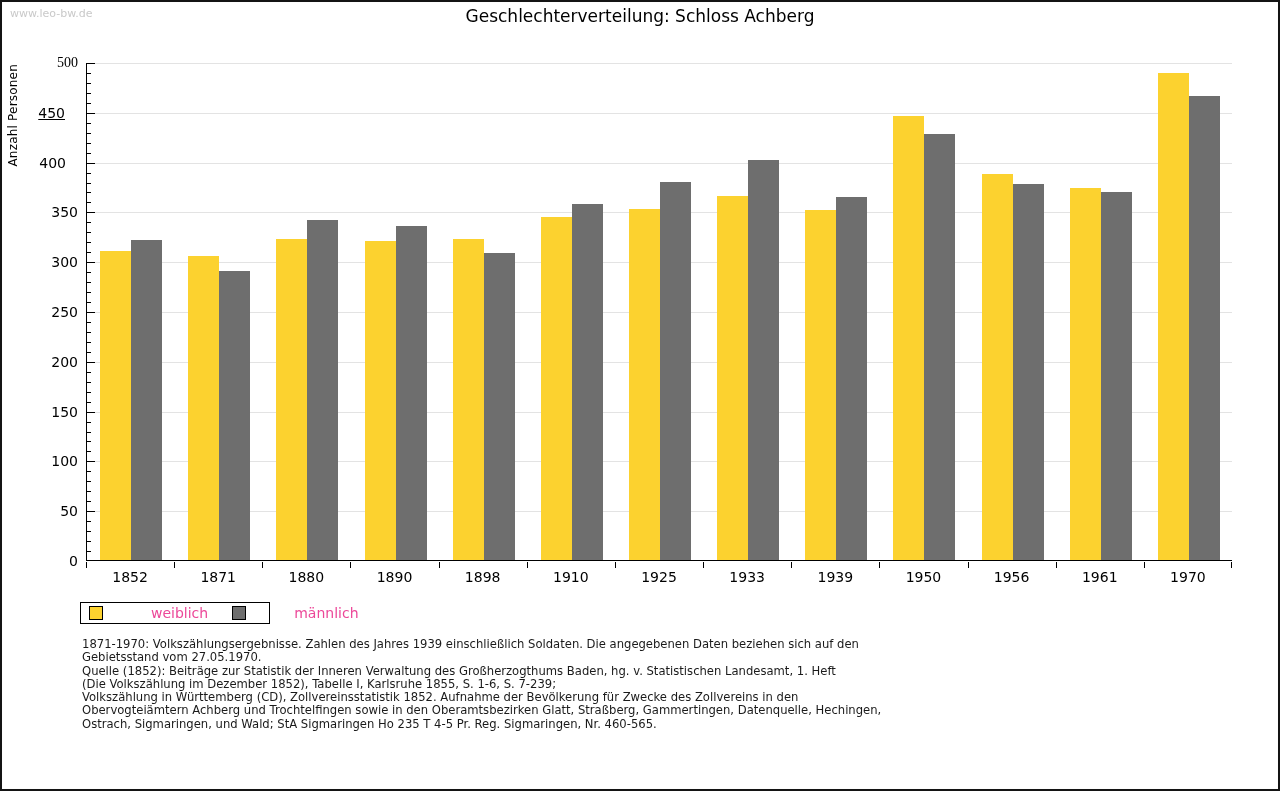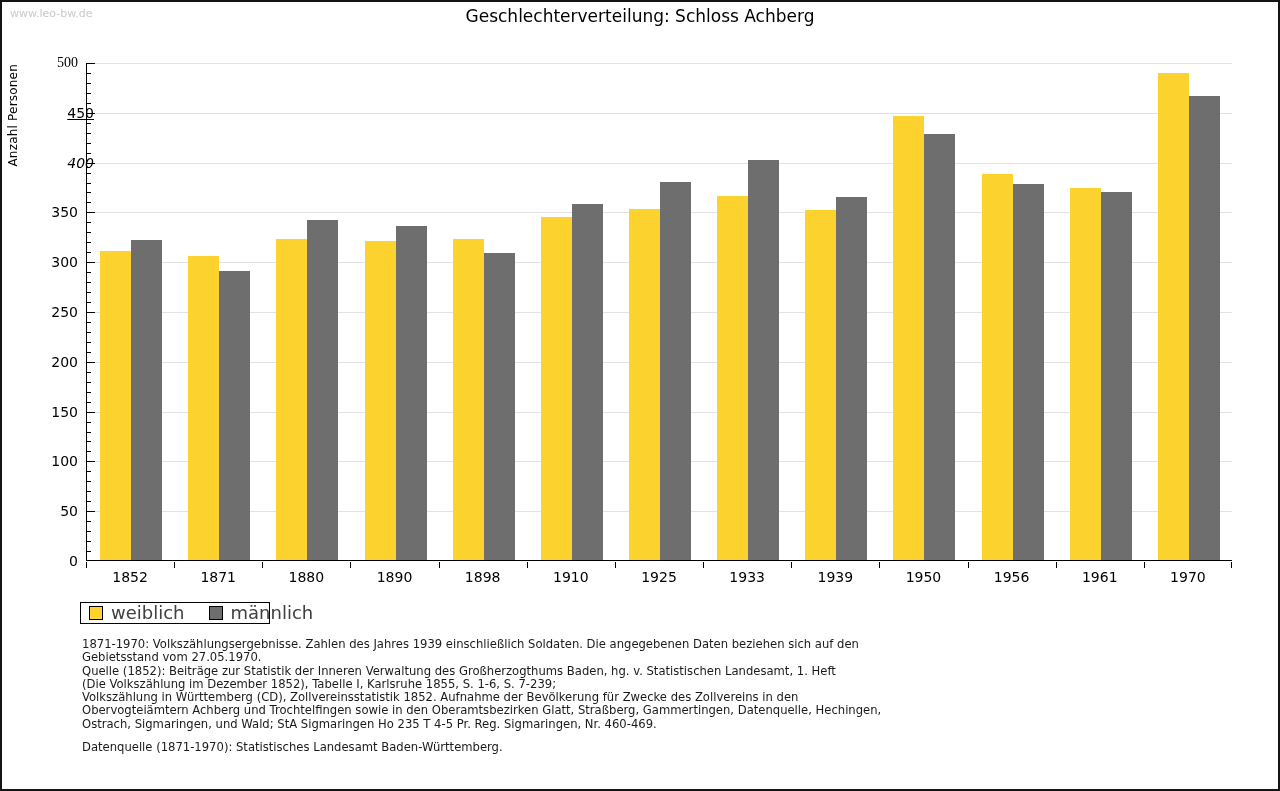--- a/index.html
+++ b/index.html
@@ -51,21 +51,21 @@
     position: absolute; left: 78px; top: 600px;
     width: 190px; height: 22px;
     border: 1px solid #000;
     display: flex; align-items: center; padding-left: 8px;
   }
   .legend-item { display: flex; align-items: center; }
   .legend-item + .legend-item { margin-left: 24px; }
   .legend-swatch {
     width: 14px; height: 14px; border: 1px solid #000; margin-right: 8px;
   }
-  .legend-label { font-size: 18px; color: #404040; line-height: 14px; }
+  .legend-label { font-size: 14px; color: #ec4899; line-height: 14px; margin-left: 40px; }
   .footer {
     position: absolute; left: 80px; top: 636px;
     font-size: 11.6px; line-height: 13.3px; color: #1a1a1a;
     white-space: nowrap;
   }
   .footer .datasource { margin-top: 10px; }
 </style>
 </head>
 <body>
 
@@ -190,22 +190,22 @@
         </div>
       </div>
   <div class="y-tick-label" style="left: 36px; top: 551px;">0</div>
       <div class="y-tick-label" style="left: 36px; top: 501.2px;">50</div>
       <div class="y-tick-label" style="left: 36px; top: 451.4px;">100</div>
       <div class="y-tick-label" style="left: 36px; top: 401.6px;">150</div>
       <div class="y-tick-label" style="left: 36px; top: 351.8px;">200</div>
       <div class="y-tick-label" style="left: 36px; top: 302px;">250</div>
       <div class="y-tick-label" style="left: 36px; top: 252.2px;">300</div>
       <div class="y-tick-label" style="left: 36px; top: 202.4px;">350</div>
-      <div class="y-tick-label" style="left: 52px; top: 152.6px; font-style: italic;">400</div>
-      <div class="y-tick-label" style="left: 52px; top: 102.8px; text-decoration: underline;">450</div>
+      <div class="y-tick-label" style="left: 24px; top: 152.6px;">400</div>
+      <div class="y-tick-label" style="left: 23px; top: 102.8px; text-decoration: underline;">450</div>
       <div class="y-tick-label" style="left: 36px; top: 53px; font-family: Liberation Serif, serif;">500</div>
       <div class="x-tick-label" style="left: 84px; width: 88.1538px; top: 567px;">1852</div>
       <div class="x-tick-label" style="left: 172.154px; width: 88.1538px; top: 567px;">1871</div>
       <div class="x-tick-label" style="left: 260.308px; width: 88.1538px; top: 567px;">1880</div>
       <div class="x-tick-label" style="left: 348.462px; width: 88.1538px; top: 567px;">1890</div>
       <div class="x-tick-label" style="left: 436.615px; width: 88.1538px; top: 567px;">1898</div>
       <div class="x-tick-label" style="left: 524.769px; width: 88.1538px; top: 567px;">1910</div>
       <div class="x-tick-label" style="left: 612.923px; width: 88.1538px; top: 567px;">1925</div>
       <div class="x-tick-label" style="left: 701.077px; width: 88.1538px; top: 567px;">1933</div>
       <div class="x-tick-label" style="left: 789.231px; width: 88.1538px; top: 567px;">1939</div>
@@ -240,16 +240,15 @@
     </div>
   </div>
 
   <div class="footer">
     <div>1871-1970: Volkszählungsergebnisse. Zahlen des Jahres 1939 einschließlich Soldaten. Die angegebenen Daten beziehen sich auf den</div>
     <div>Gebietsstand vom 27.05.1970.</div>
     <div>Quelle (1852): Beiträge zur Statistik der Inneren Verwaltung des Großherzogthums Baden, hg. v. Statistischen Landesamt, 1. Heft</div>
     <div>(Die Volkszählung im Dezember 1852), Tabelle I, Karlsruhe 1855, S. 1-6, S. 7-239;</div>
     <div>Volkszählung in Württemberg (CD), Zollvereinsstatistik 1852. Aufnahme der Bevölkerung für Zwecke des Zollvereins in den</div>
     <div>Obervogteiämtern Achberg und Trochtelfingen sowie in den Oberamtsbezirken Glatt, Straßberg, Gammertingen, Datenquelle, Hechingen,</div>
-    <div>Ostrach, Sigmaringen, und Wald; StA Sigmaringen Ho 235 T 4-5 Pr. Reg. Sigmaringen, Nr. 460-469.</div>
-    <div class="datasource">Datenquelle (1871-1970): Statistisches Landesamt Baden-Württemberg.</div>
+    <div>Ostrach, Sigmaringen, und Wald; StA Sigmaringen Ho 235 T 4-5 Pr. Reg. Sigmaringen, Nr. 460-565.</div>
   </div>
 </div>
 
 </body></html>

